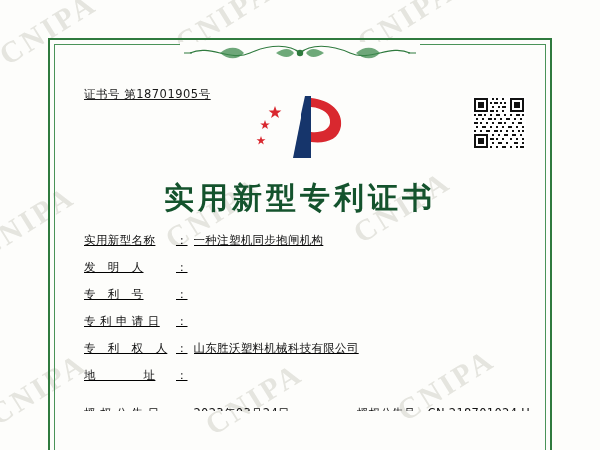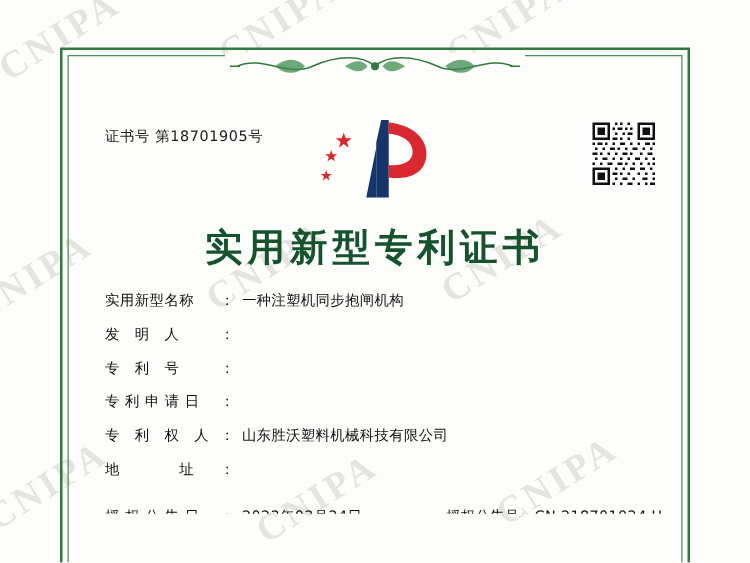--- a/index.html
+++ b/index.html
@@ -92,25 +92,26 @@
     right: 74px;
     top: 96px;
     width: 54px;
     height: 54px;
   }
 
   
   .cert-no {
     position: absolute;
     left: 84px;
-    top: 102px;
+    top: 87px;
     font-size: 11.5px;
     color: #1a1a1a;
     letter-spacing: 0.5px;
     white-space: nowrap;
+    text-decoration: underline;
   }
 
   
   .title {
     position: absolute;
     left: 0;
     right: 0;
     top: 178px;
     text-align: center;
     font-size: 30px;
@@ -119,20 +120,21 @@
     letter-spacing: 4px;
     font-family: "DejaVu Sans", "Liberation Sans", sans-serif;
   }
 
   
   .fields {
     position: absolute;
     left: 84px;
     top: 233px;
     right: 70px;
+    text-decoration: underline;
   }
   .field-row {
     display: flex;
     align-items: baseline;
     font-size: 11.5px;
     color: #111111;
     height: 27px;
     white-space: nowrap;
   }
   .field-label {

